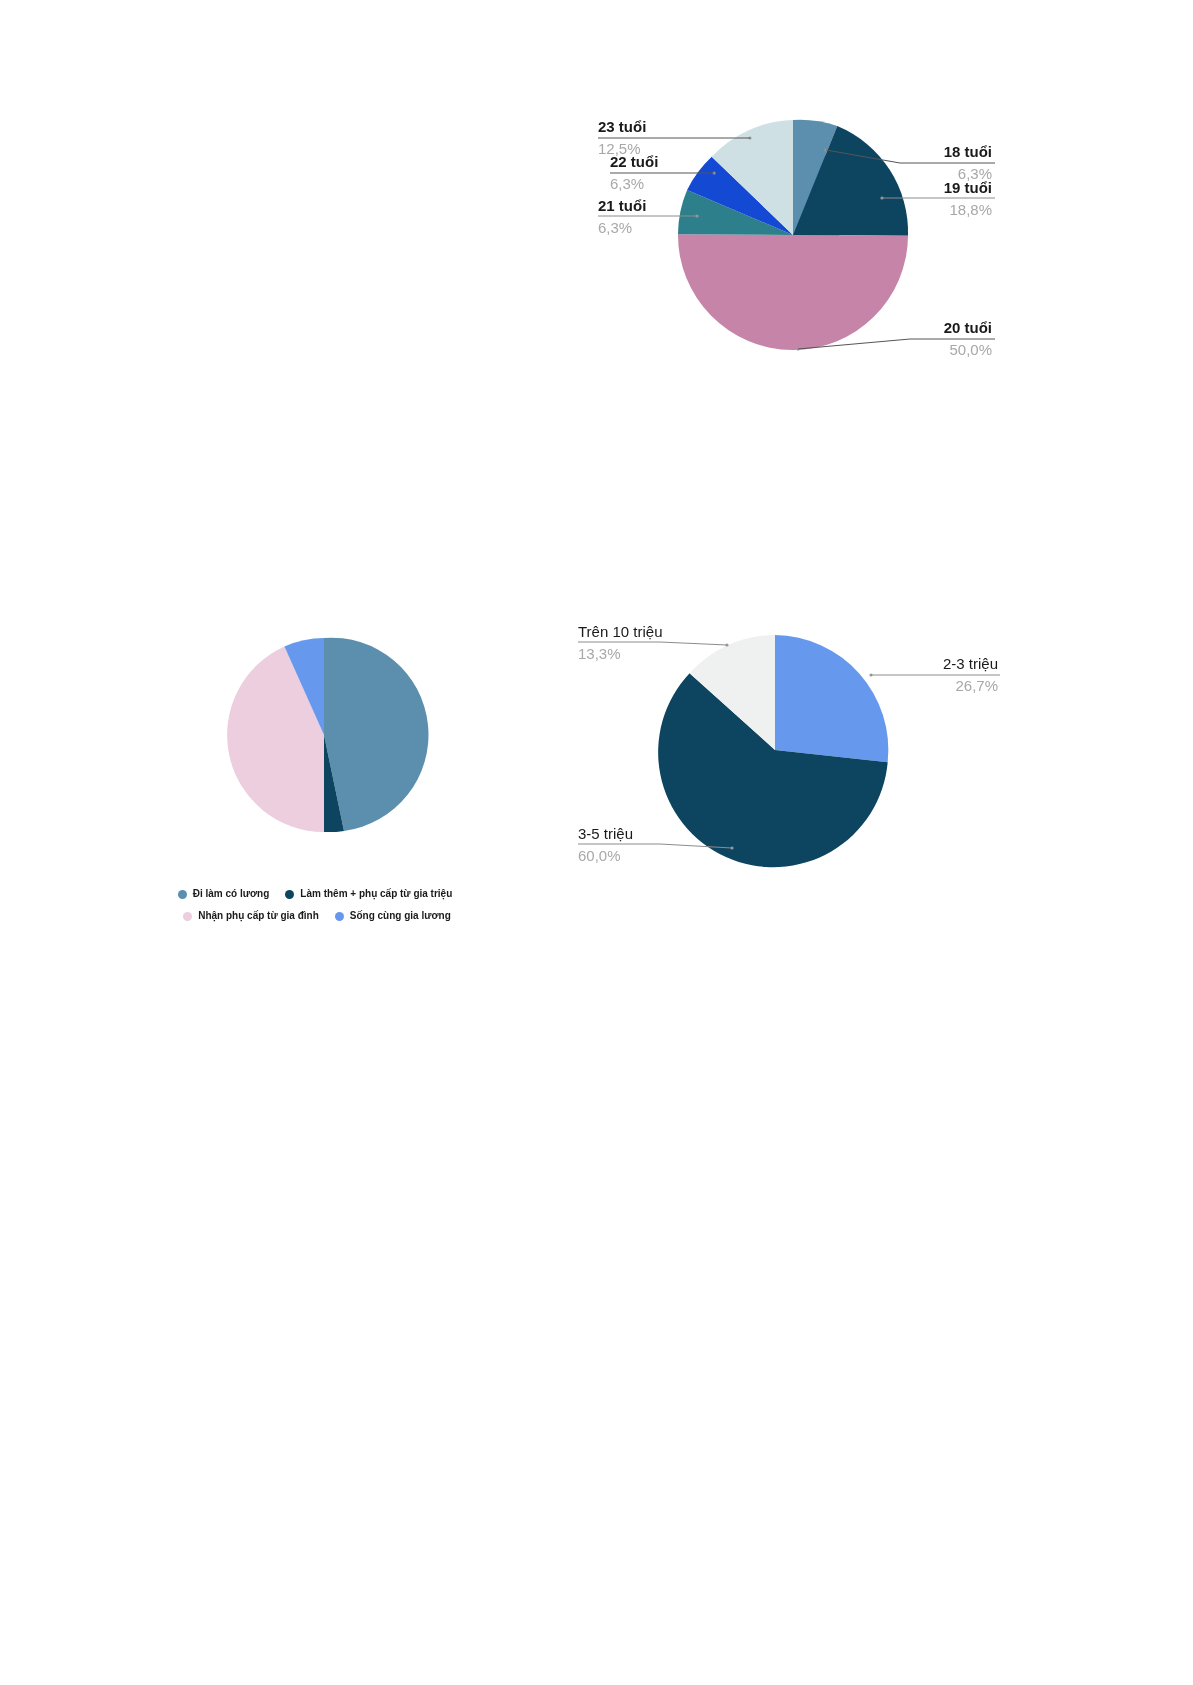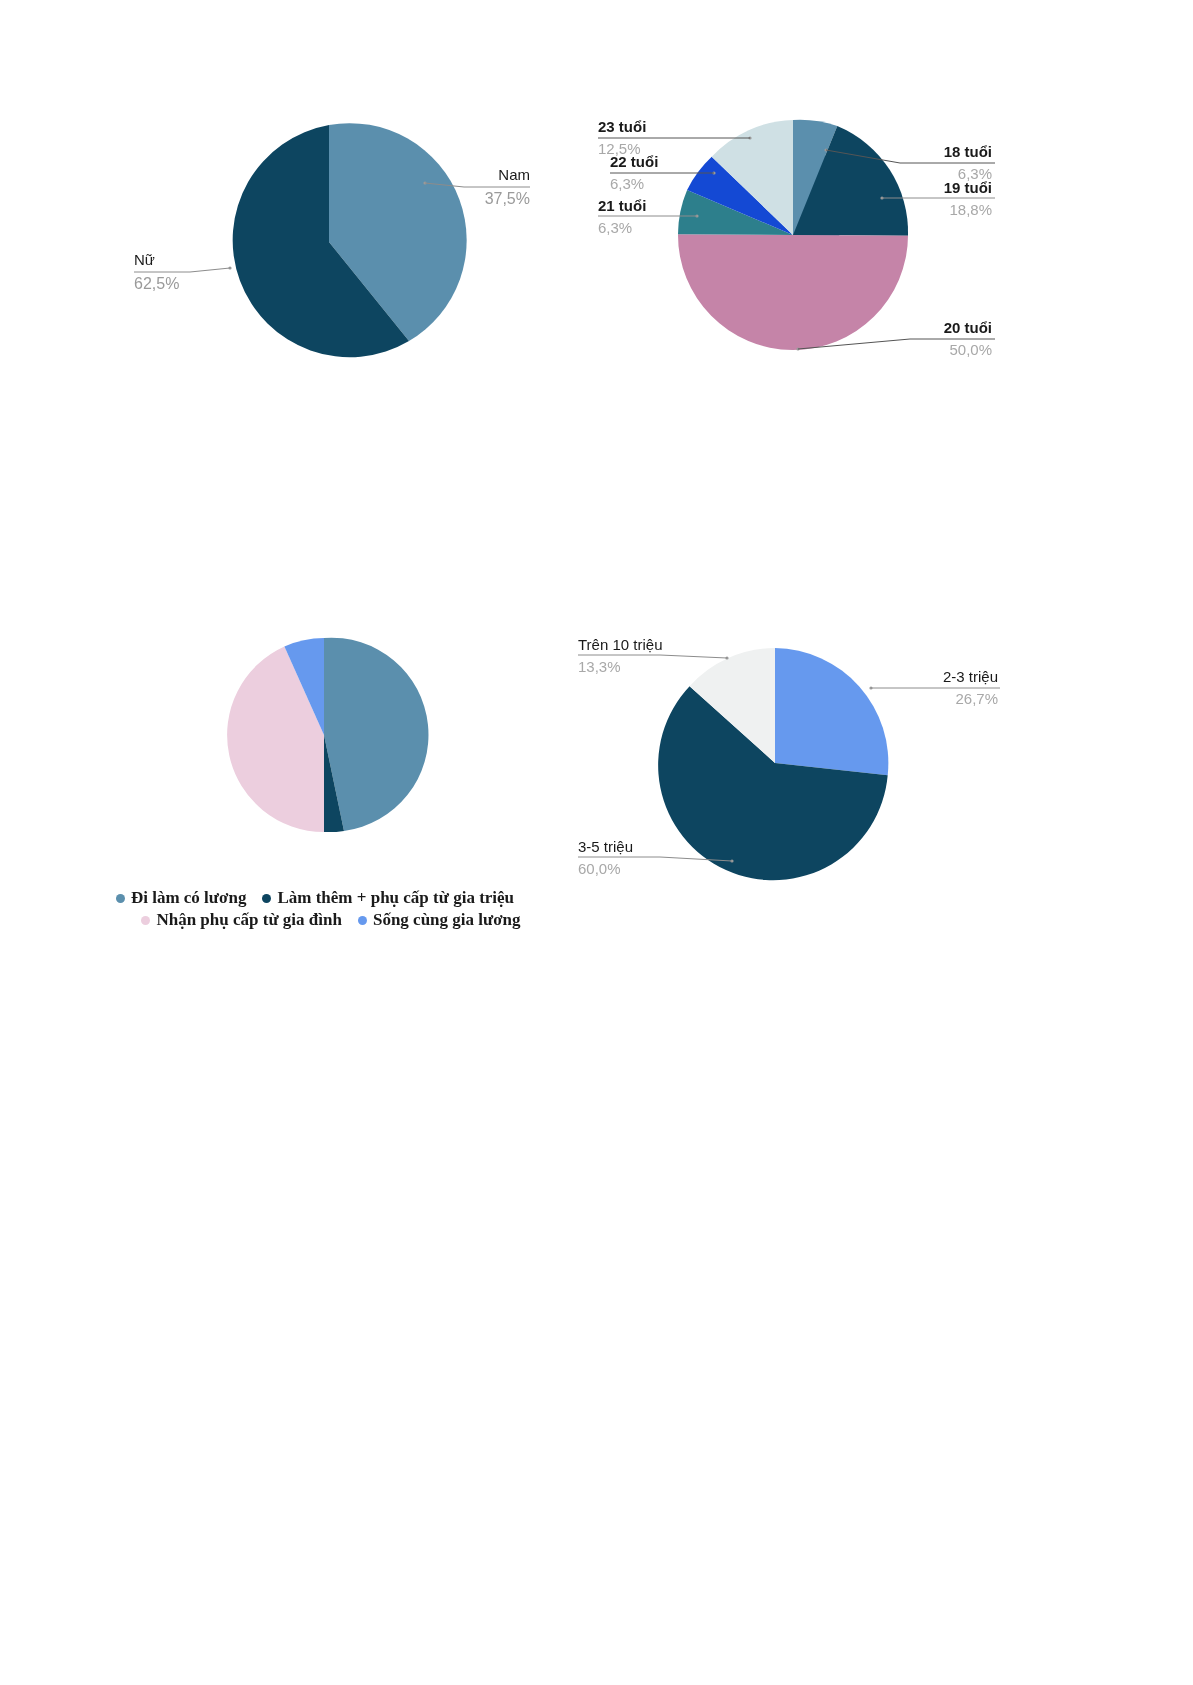--- a/index.html
+++ b/index.html
@@ -63,58 +63,40 @@
   }
   .legend-row {
     position: absolute;
     display: flex;
     align-items: center;
     justify-content: center;
     white-space: nowrap;
   }
   .legend-item {
     display: flex;
-    align-items: center;
+    align-items: flex-end;
     margin: 0 8px;
-    font-size: 17px;
+    font-size: 10px;
     font-weight: bold;
     color: #1a1a1a;
-    font-family: Liberation Serif, serif;
+    font-family: Liberation Sans, sans-serif;
   }
   .legend-swatch {
     width: 9px;
     height: 9px;
     border-radius: 50%;
     margin-right: 6px;
     flex: 0 0 auto;
   }
 </style>
 </head>
 <body>
 
 <div class="page">
 
-  <div class="chart-block" style="left:120px; top:100px; width:430px; height:280px;">
-    <svg width="430" height="280" viewBox="0 0 430 280">
-
-      <path fill="#5b8fad" d="M 209 142 L 209 25 A 117 117 0 0 1 289 241 Z"></path>
-
-      <path fill="#0d4560" d="M 209 142 L 289 241 A 117 117 0 1 1 209 25 Z"></path>
-
-      <circle class="leader-dot" cx="305" cy="83" r="1.6"></circle>
-      <path class="leader" d="M 305 83 L 344 87 L 410 87"></path>
-      <text class="lbl-name-reg" x="410" y="80" text-anchor="end">Nam</text>
-      <text class="lbl-pct" x="410" y="104" text-anchor="end">37,5%</text>
-
-      <circle class="leader-dot" cx="110" cy="168" r="1.6"></circle>
-      <path class="leader" d="M 110 168 L 70 172 L 14 172"></path>
-      <text class="lbl-name-reg" x="14" y="165" text-anchor="start">Nữ</text>
-      <text class="lbl-pct" x="14" y="189" text-anchor="start">62,5%</text>
-    </svg>
-  </div>
 
   <div class="chart-block" style="left:580px; top:105px; width:480px; height:275px;">
     <svg width="480" height="275" viewBox="0 0 480 275">
 
       <path fill="#5b8fad" d="M 213 130 L 213 15 A 115 115 0 0 1 257.3 138.9 Z" transform="rotate(0 213 130)"></path>
 
       <g>
 
         <path fill="#5b8fad" d="M 213 130 L 213 15 A 115 115 0 0 1 257.3 21.0 Z"></path>
 
@@ -180,33 +162,33 @@
       <div class="legend-item">
         <span class="legend-swatch" style="background:#5b8fad"></span>
         <span>Đi làm có lương</span>
       </div>
       <div class="legend-item">
         <span class="legend-swatch" style="background:#0d4560"></span>
         <span>Làm thêm + phụ cấp từ gia triệu</span>
       </div>
     </div>
 
-    <div class="legend-row" style="left:16px; top:290px; width:410px;">
+    <div class="legend-row" style="left:2px; top:290px; width:410px;">
       <div class="legend-item">
         <span class="legend-swatch" style="background:#eccede"></span>
         <span>Nhận phụ cấp từ gia đình</span>
       </div>
       <div class="legend-item">
         <span class="legend-swatch" style="background:#6699ee"></span>
         <span>Sống cùng gia lương</span>
       </div>
     </div>
   </div>
 
-  <div class="chart-block" style="left:560px; top:628px; width:470px; height:270px;">
+  <div class="chart-block" style="left:560px; top:615px; width:470px; height:270px;">
     <svg width="470" height="270" viewBox="0 0 470 270">
 
       <g>
 
         <path fill="#6699ee" d="M 215 135 L 215 20 A 115 115 0 0 1 327.7 147.3 Z"></path>
 
         <path fill="#0d4560" d="M 215 135 L 327.7 147.3 A 115 115 0 1 1 129.6 58.2 Z"></path>
 
         <path fill="#eff1f1" d="M 215 135 L 129.6 58.2 A 115 115 0 0 1 215 20 Z"></path>
       </g>

